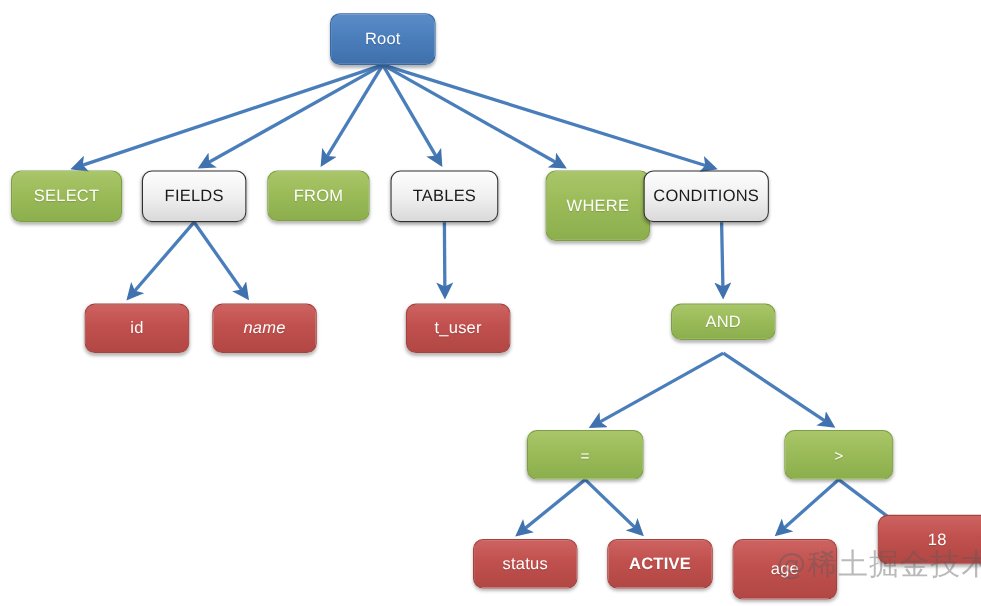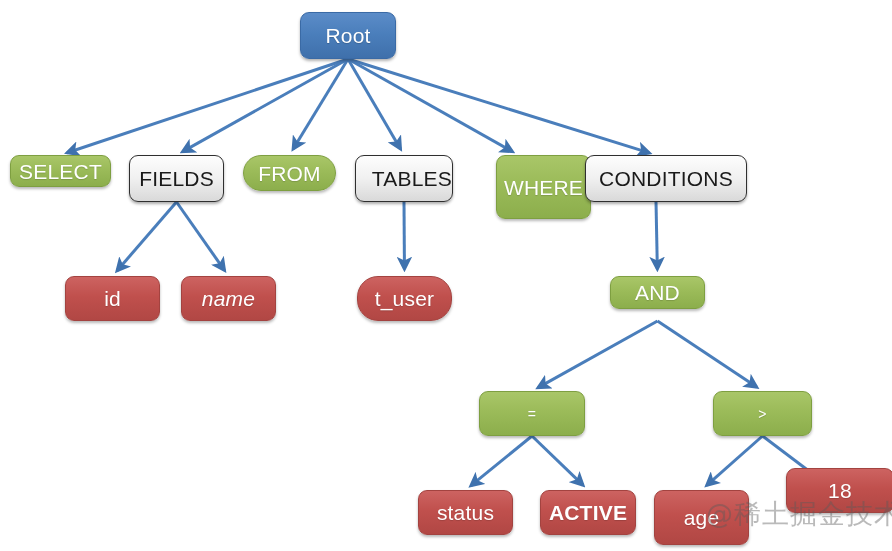--- a/index.html
+++ b/index.html
@@ -26,21 +26,21 @@
     height: 551px;
     pointer-events: none;
   }
   .node {
     position: absolute;
     box-sizing: border-box;
     display: flex;
     align-items: center;
     justify-content: center;
     border-radius: 9px;
-    font-size: 21px;
+    font-size: 15px;
     line-height: 1;
     letter-spacing: 0.2px;
     white-space: nowrap;
     z-index: 5;
   }
   
   .node.blue {
     background: linear-gradient(to bottom, #5b8cc8 0%, #4a7ebb 48%, #3f70ab 100%);
     border: 1px solid #3a6aa5;
     color: #ffffff;
@@ -62,20 +62,21 @@
     color: #1a1a1a;
     box-shadow: 0 2px 3px rgba(0,0,0,0.32);
   }
   
   .node.red {
     background: linear-gradient(to bottom, #cd6361 0%, #c0504d 45%, #b14744 100%);
     border: 1px solid #a34340;
     color: #ffffff;
     box-shadow: 0 2px 3px rgba(0,0,0,0.28);
     text-shadow: 0 1px 1px rgba(0,0,0,0.15);
+    margin-left: 12px;
   }
   .node.op {
     font-size: 14px;
   }
   #watermark {
     position: absolute;
     left: 706px;
     top: 500px;
     font-size: 27px;
     line-height: 1;
@@ -115,45 +116,45 @@
         <line x1="532" y1="436" x2="582.9610899320552" y2="485.14105100591036"></line>
         <line x1="762.5" y1="436" x2="706.7413355753883" y2="485.360129162771"></line>
         <line x1="762.5" y1="436" x2="828.4140938104216" y2="485.7812736470317"></line>
       </g>
   </svg>
 
   <div id="node-layer">
       <div class="node blue" style="left: 300px; top: 12px; width: 96px; height: 47px;">
         <span>Root</span>
       </div>
-      <div class="node green" style="left: 10px; top: 155px; width: 101px; height: 32px;">
+      <div class="node green" style="left: 10px; top: 155px; width: 101px; height: 47px;">
         <span>SELECT</span>
       </div>
       <div class="node grey" style="left: 129px; top: 155px; width: 95px; height: 47px;">
         <span>FIELDS</span>
       </div>
-      <div class="node green" style="left: 243px; top: 155px; width: 93px; height: 36px; border-radius: 21px;">
+      <div class="node green" style="left: 243px; top: 155px; width: 93px; height: 46px;">
         <span>FROM</span>
       </div>
-      <div class="node grey" style="left: 355px; top: 155px; width: 98px; height: 47px; justify-content: flex-end;">
+      <div class="node grey" style="left: 355px; top: 155px; width: 98px; height: 47px;">
         <span>TABLES</span>
       </div>
       <div class="node green" style="left: 484px; top: 155px; width: 95px; height: 64px; margin-left: 12px;">
         <span>WHERE</span>
       </div>
-      <div class="node grey" style="left: 585px; top: 155px; width: 162px; height: 47px;">
+      <div class="node grey" style="left: 585px; top: 155px; width: 114px; height: 47px;">
         <span>CONDITIONS</span>
       </div>
       <div class="node red" style="left: 65px; top: 276px; width: 95px; height: 45px;">
         <span>id</span>
       </div>
       <div class="node red" style="left: 181px; top: 276px; width: 95px; height: 45px; font-style: italic;">
         <span>name</span>
       </div>
-      <div class="node red" style="left: 357px; top: 276px; width: 95px; height: 45px; border-radius: 21px;">
+      <div class="node red" style="left: 357px; top: 276px; width: 95px; height: 45px;">
         <span>t_user</span>
       </div>
       <div class="node green" style="left: 610px; top: 276px; width: 95px; height: 33px;">
         <span>AND</span>
       </div>
       <div class="node green op" style="left: 479px; top: 391px; width: 106px; height: 45px;">
         <span>=</span>
       </div>
       <div class="node green op" style="left: 713px; top: 391px; width: 99px; height: 45px;">
         <span>&gt;</span>

